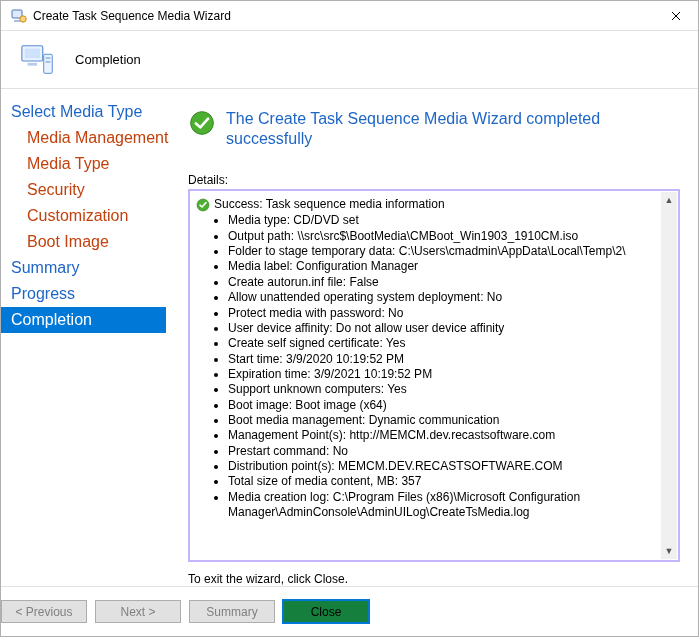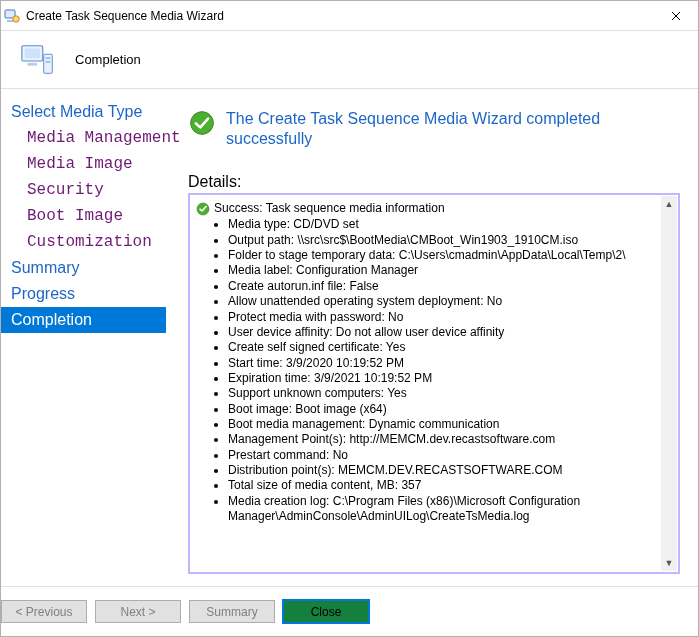--- a/index.html
+++ b/index.html
@@ -20,21 +20,21 @@
     background: #fff;
     display: flex;
     flex-direction: column;
   }
   
   .titlebar {
     height: 30px;
     display: flex;
     align-items: center;
     border-bottom: 1px solid #e0e0e0;
-    padding-left: 3px;
+    padding-left: 10px;
     background:#fff;
   }
   .titlebar .app-icon {
     width:16px; height:16px;
     margin-right:6px;
     display:flex; align-items:center; justify-content:center;
   }
   .titlebar .title {
     flex:1;
     font-size:12px;
@@ -73,23 +73,22 @@
     padding-top:10px;
     font-size:16px;
   }
   .side-group {
     padding:4px 8px 4px 10px;
     color:#1e66c6;
     white-space:nowrap;
   }
   .side-child {
     padding:4px 8px 4px 26px;
-    color:#701a75;
+    color:#c2410c;
     white-space:nowrap;
-    font-family:Liberation Mono, monospace;
   }
   .side-group.sel, .side-child.sel {
     background:#0078d7;
     color:#fff;
   }
   
   .main {
     flex:1;
     padding:14px 18px 0 22px;
     display:flex;
@@ -105,21 +104,21 @@
   .success-icon {
     width:28px; height:28px; flex:0 0 auto;
     margin-right:10px;
   }
   .success-text {
     color:#1e66c6;
     font-size:16px;
     line-height:1.25;
   }
   .details-label {
-    font-size:16px;
+    font-size:12px;
     margin-bottom:2px;
   }
   .details-box {
     border:2px solid #c4b5fd;
     height:381px;
     position:relative;
     background:#fff;
   }
   .details-inner {
     position:absolute;
@@ -220,24 +219,24 @@
       </svg>
     </span>
     <span class="htitle">Completion</span>
   </div>
 
   <div class="body-row">
 
     <div class="sidebar" id="sidebar">
         <div class="side-group">Select Media Type</div>
         <div class="side-child">Media Management</div>
-        <div class="side-child">Media Image</div>
+        <div class="side-child">Media Type</div>
         <div class="side-child">Security</div>
+        <div class="side-child">Customization</div>
         <div class="side-child">Boot Image</div>
-        <div class="side-child">Customization</div>
         <div class="side-group">Summary</div>
         <div class="side-group">Progress</div>
         <div class="side-group sel">Completion</div>
       </div>
 
     <div class="main">
       <div class="success-row">
         <span class="success-icon">
           <svg viewBox="0 0 32 32" width="28" height="28">
             <circle cx="16" cy="16" r="13" fill="#4caf2f"></circle>
@@ -282,20 +281,21 @@
               <li>Total size of media content, MB:  357</li>
               <li>Media creation log: C:\Program Files (x86)\Microsoft Configuration Manager\AdminConsole\AdminUILog\CreateTsMedia.log</li>
             </ul>
         </div>
         <div class="details-scroll">
           <div class="arrow up">▲</div>
           <div class="arrow down">▼</div>
         </div>
       </div>
 
+      <div class="exit-hint">To exit the wizard, click Close.</div>
     </div>
   </div>
 
   <div class="footer">
     <div class="btn">&lt; Previous</div>
     <div class="btn">Next &gt;</div>
     <div class="btn">Summary</div>
     <div class="btn enabled">Close</div>
   </div>
 

